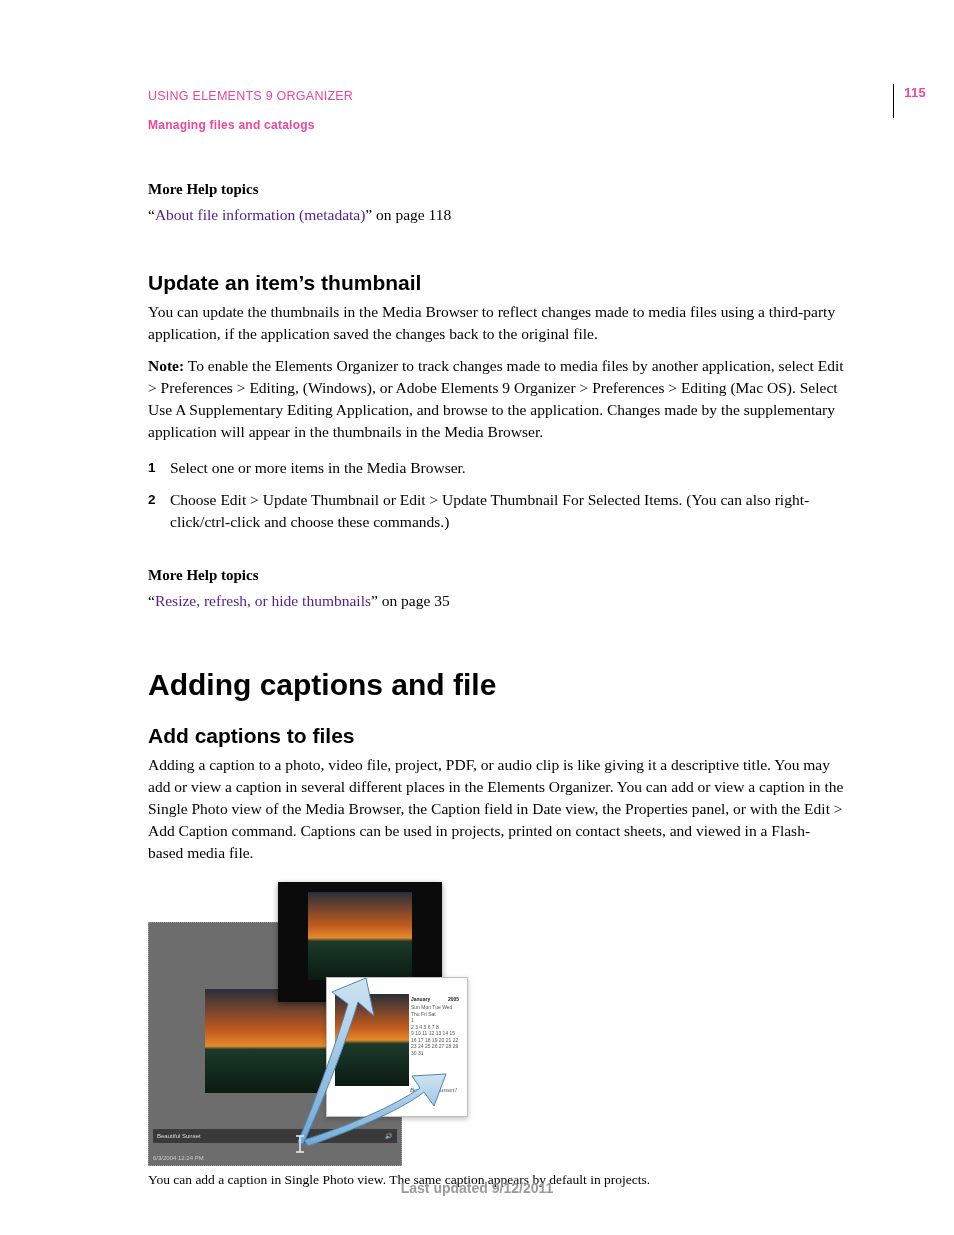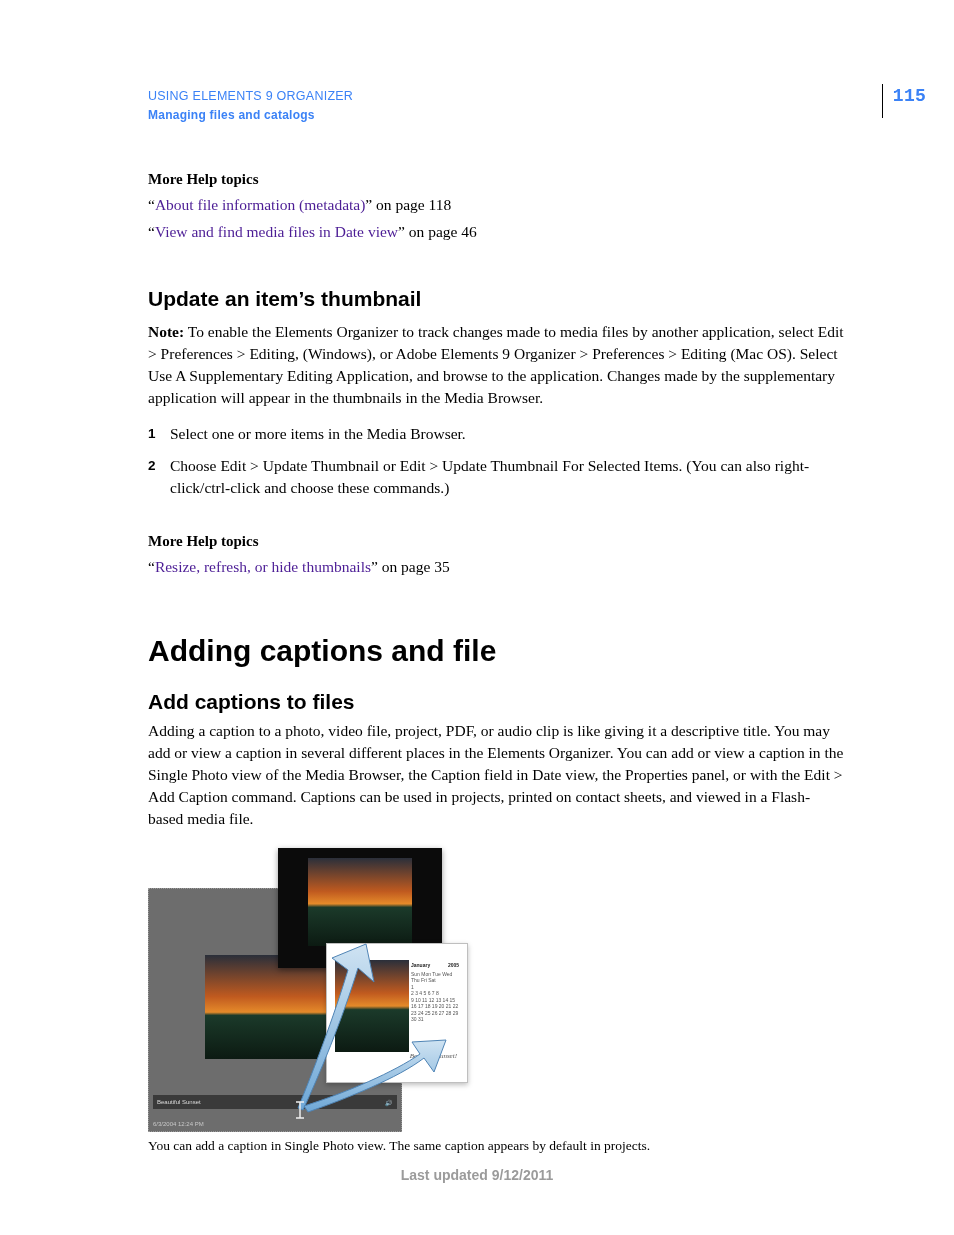--- a/index.html
+++ b/index.html
@@ -15,48 +15,48 @@
     width: 954px;
     min-height: 1235px;
     box-sizing: border-box;
     padding: 88px 110px 60px 148px;
   }
   .running-head {
     position: relative;
     font-family: "Myriad Pro", Arial, Helvetica, sans-serif;
     font-size: 12.5px;
     letter-spacing: 0.02em;
-    color: #3b82f6;
+    color: #ec4899;
     line-height: 1.4;
   }
   .running-head .rh-line1 {
     text-transform: none;
   }
   .running-head .rh-line2 {
     font-weight: 700;
     font-size: 12px;
-    margin-top: 1px;
+    margin-top: 11px;
   }
   .page-number-wrap {
     position: absolute;
     right: -82px;
     top: -4px;
     height: 32px;
     display: flex;
     align-items: flex-start;
   }
   .page-number-rule {
     border-left: 1.5px solid #000;
     height: 34px;
     margin-right: 10px;
   }
   .page-number {
-    font-family: Liberation Mono, monospace;
-    font-weight: 700;
-    font-size: 18px;
+    font-family: Liberation Sans, sans-serif;
+    font-weight: 700;
+    font-size: 13px;
   }
   .sec-help-heading {
     font-family: Liberation Serif, serif;
     font-weight: 700;
     font-size: 15px;
     margin-top: 48px;
     margin-bottom: 4px;
   }
   .link-line {
     font-size: 15.5px;
@@ -252,25 +252,23 @@
     <div class="page-number-wrap">
       <div class="page-number-rule"></div>
       <div class="page-number">115</div>
     </div>
   </div>
 
   <div class="sec-help-heading">More Help topics</div>
   <div class="link-line">
     <span>“</span><a href="#" class="xref">About file information (metadata)</a><span>” on page&nbsp;118</span>
   </div>
-  <div class="link-line">
-    <span>“</span><a href="#" class="xref">View and find media files in Date view</a><span>” on page&nbsp;46</span>
-  </div>
 
   <h2 class="subhead">Update an item’s thumbnail</h2>
+  <p class="body">You can update the thumbnails in the Media Browser to reflect changes made to media files using a third-party application, if the application saved the changes back to the original file.</p>
   <p class="note">
     <span class="note-label">Note:</span><span> To enable the Elements Organizer to track changes made to media files by another application, select Edit &gt; Preferences &gt; Editing, (Windows), or Adobe Elements 9 Organizer &gt; Preferences &gt; Editing (Mac OS). Select Use A Supplementary Editing Application, and browse to the application. Changes made by the supplementary application will appear in the thumbnails in the Media Browser.</span>
   </p>
   <ol class="steps">
     <li>Select one or more items in the Media Browser.</li>
     <li>Choose Edit&nbsp;&gt; Update Thumbnail or Edit &gt; Update Thumbnail For Selected Items. (You can also right-click/ctrl-click and choose these commands.)</li>
   </ol>
 
   <div class="sec-help-heading" style="margin-top:34px">More Help topics</div>
   <div class="link-line">

